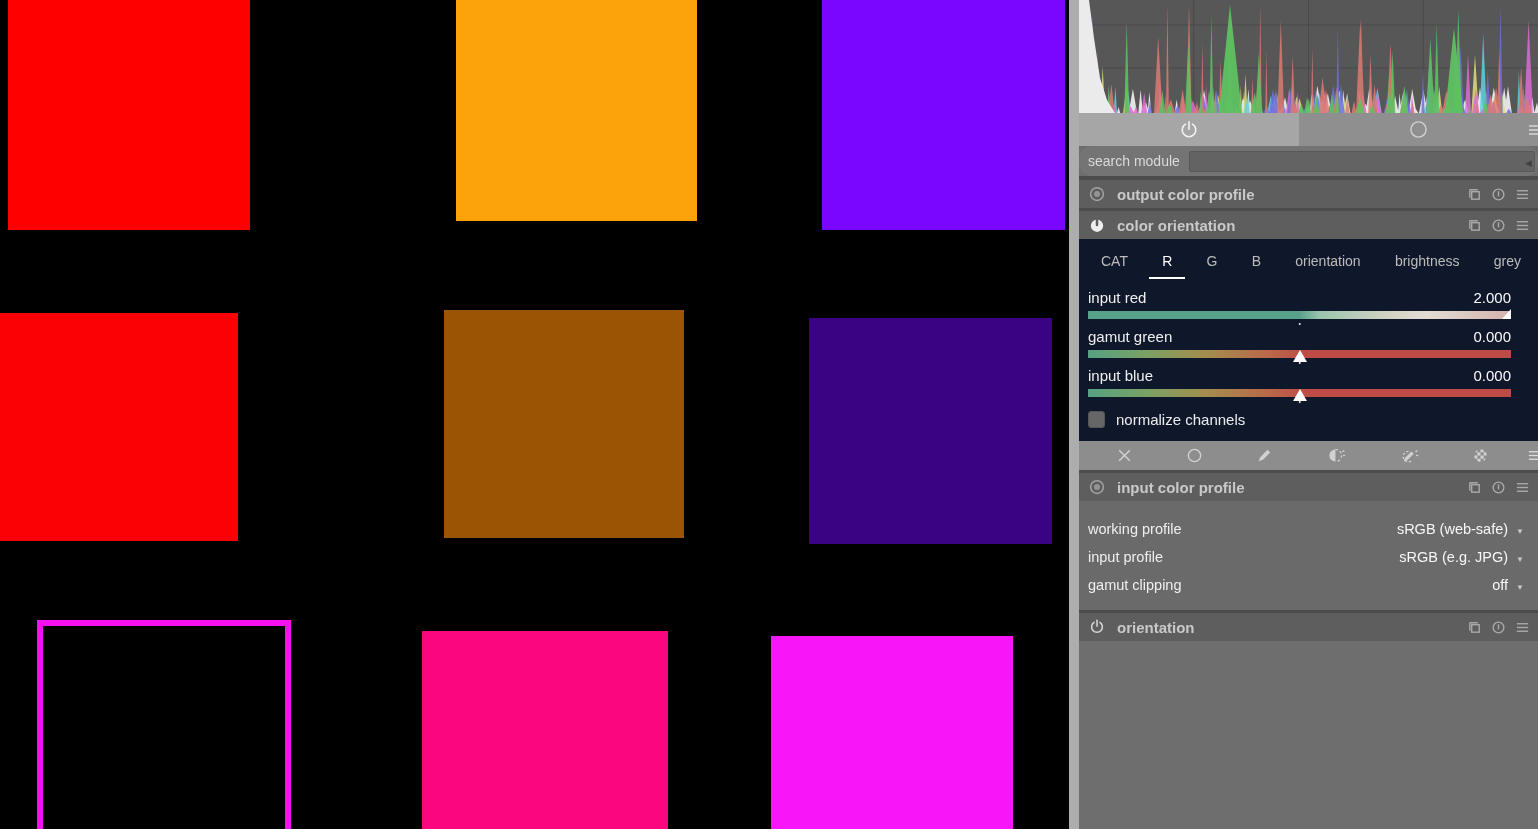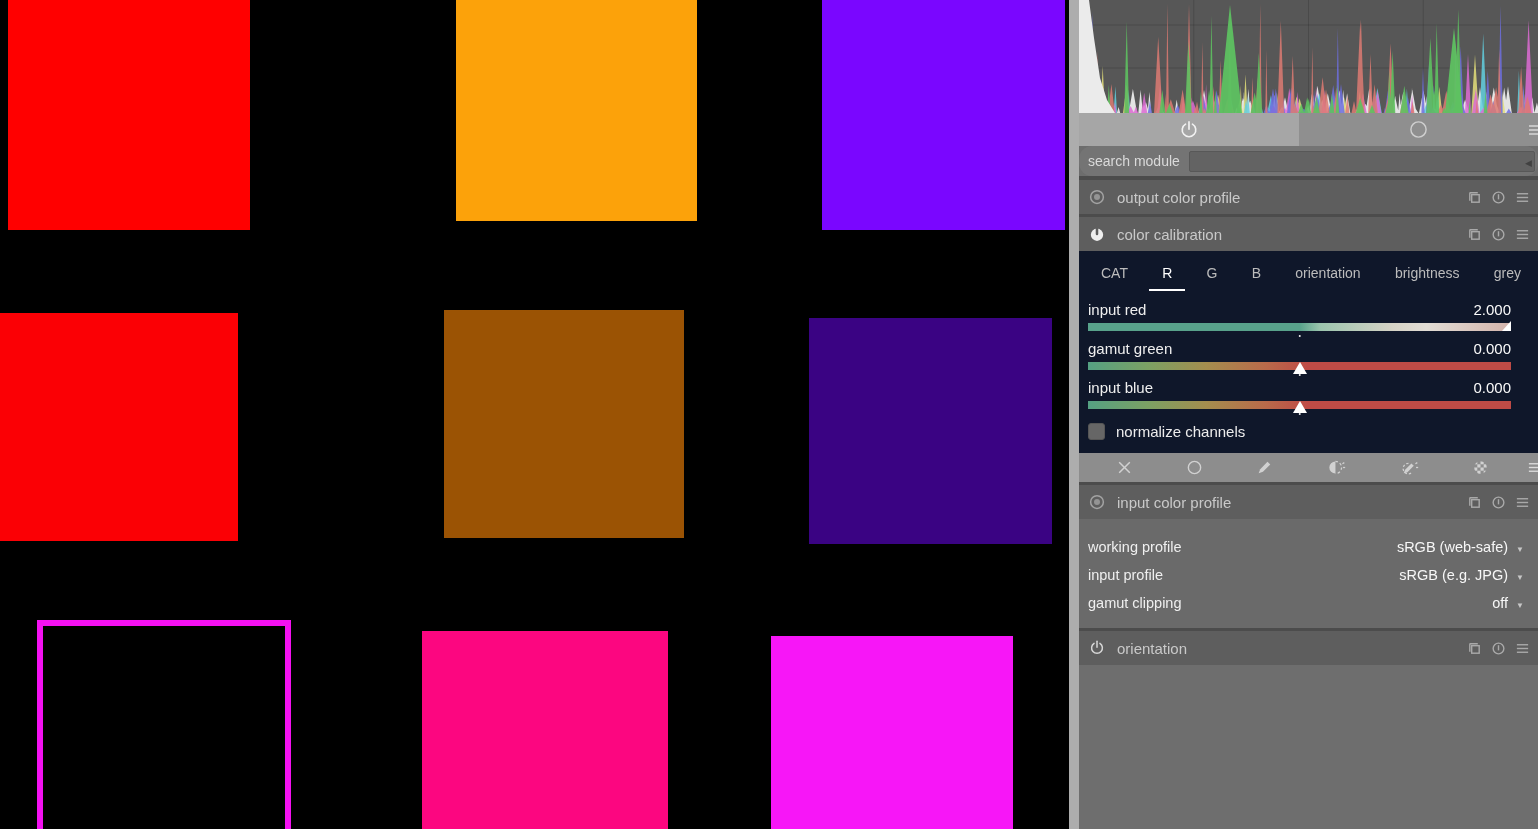--- a/index.html
+++ b/index.html
@@ -28,21 +28,21 @@
 
   .search-row { height:30px; background:#747474; display:flex; align-items:center; padding:0 3px 0 9px; gap:9px; flex:none;border-radius:13px; }
   .search-label { font-size:14px; color:#dadada; white-space:nowrap; }
   .search-input { flex:1; height:21px; background:#636363; border:1px solid #585858; border-radius:2px;
                   display:flex; align-items:center; justify-content:flex-end; padding-right:2px; }
   .search-arrow::after { content:"◀"; font-size:9px; color:#414141; line-height:1; }
 
   .sep { background:#4c4c4c; flex:none; }
   .sep-lg { height:4px; } .sep-sm { height:3px; }
 
-  .mod-header { height:34px; background:#5e5e5e; display:flex; align-items:center; padding:0 8px 0 9px; gap:11px; flex:none; cursor:pointer; }
+  .mod-header { height:28px; background:#5e5e5e; display:flex; align-items:center; padding:0 8px 0 9px; gap:11px; flex:none; cursor:pointer;font-weight:bold; }
   .mod-title { font-size:15px; color:#c9c9c9; flex:1; white-space:nowrap; }
   .hdr-icons { display:flex; align-items:center; gap:9px; }
   .hdr-icons svg { display:block; }
 
   .cc-body { background:#0f172a; flex:none; }
 
   .tabs { height:44px; display:flex; align-items:center; justify-content:space-between; padding:0 17px 0 22px; }
   .tab { position:relative; font-size:14px; color:#bcbcbc; cursor:pointer; padding:4px 0; }
   .tab.active { color:#ffffff; }
   .tab.active::after { content:""; position:absolute; left:-13px; right:-13px; bottom:-6px; height:2.5px; background:#fff; }
@@ -174,21 +174,21 @@
       </span>
     </div>
 
     <div class="sep sep-sm"></div>
 
     <div class="mod-header">
       <svg width="18" height="18" viewBox="0 0 24 24">
         <circle cx="12" cy="13" r="8.2" fill="#efefef"></circle>
         <line x1="12" y1="2.5" x2="12" y2="12" stroke="#5e5e5e" stroke-width="3.4" stroke-linecap="round"></line>
       </svg>
-      <span class="mod-title">color calibration</span>
+      <span class="mod-title">color orientation</span>
       <span class="hdr-icons">
         <svg width="15" height="15" viewBox="0 0 16 16">
           <path d="M11.5 3H3.6c-.4 0-.6.2-.6.6v7.9" fill="none" stroke="#a9a9a9" stroke-width="1.5"></path>
           <rect x="5" y="5" width="8" height="8" fill="none" stroke="#a9a9a9" stroke-width="1.5"></rect>
         </svg>
         <svg width="15" height="15" viewBox="0 0 16 16">
           <circle cx="8" cy="8" r="5.7" fill="none" stroke="#a9a9a9" stroke-width="1.5"></circle>
           <line x1="8" y1="4.5" x2="8" y2="10" stroke="#a9a9a9" stroke-width="1.5"></line>
         </svg>
         <svg width="15" height="15" viewBox="0 0 16 16">

